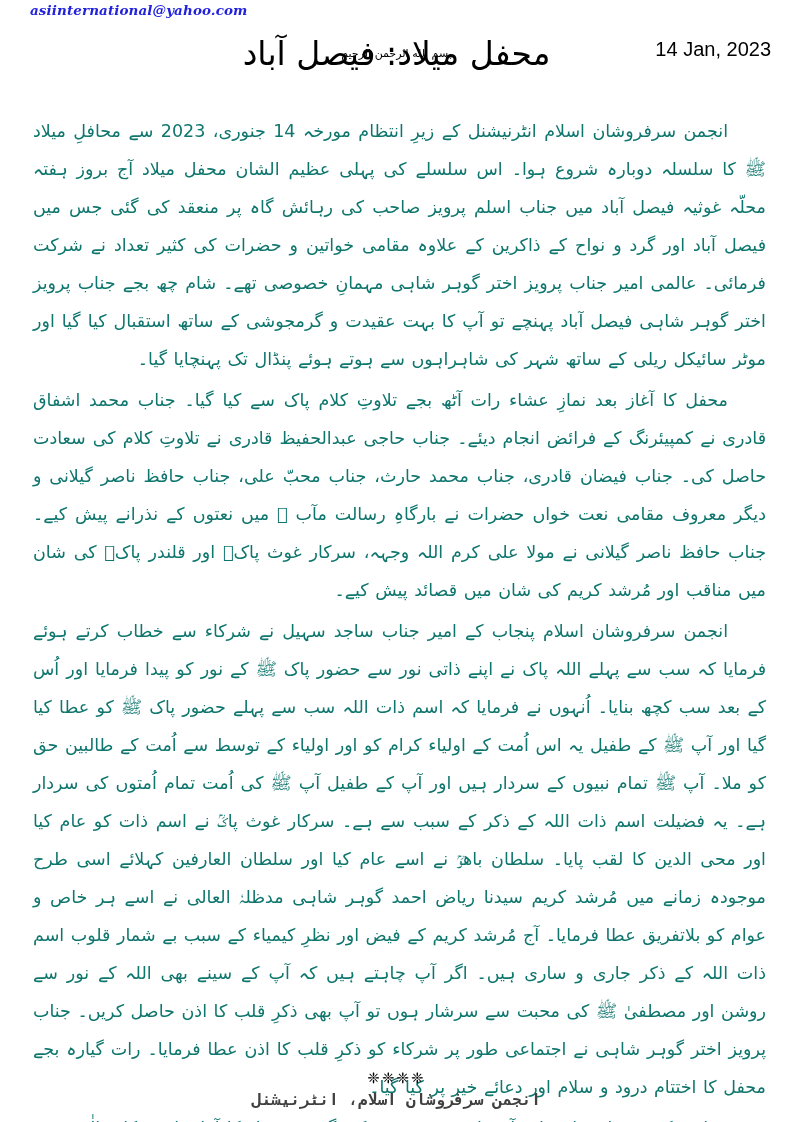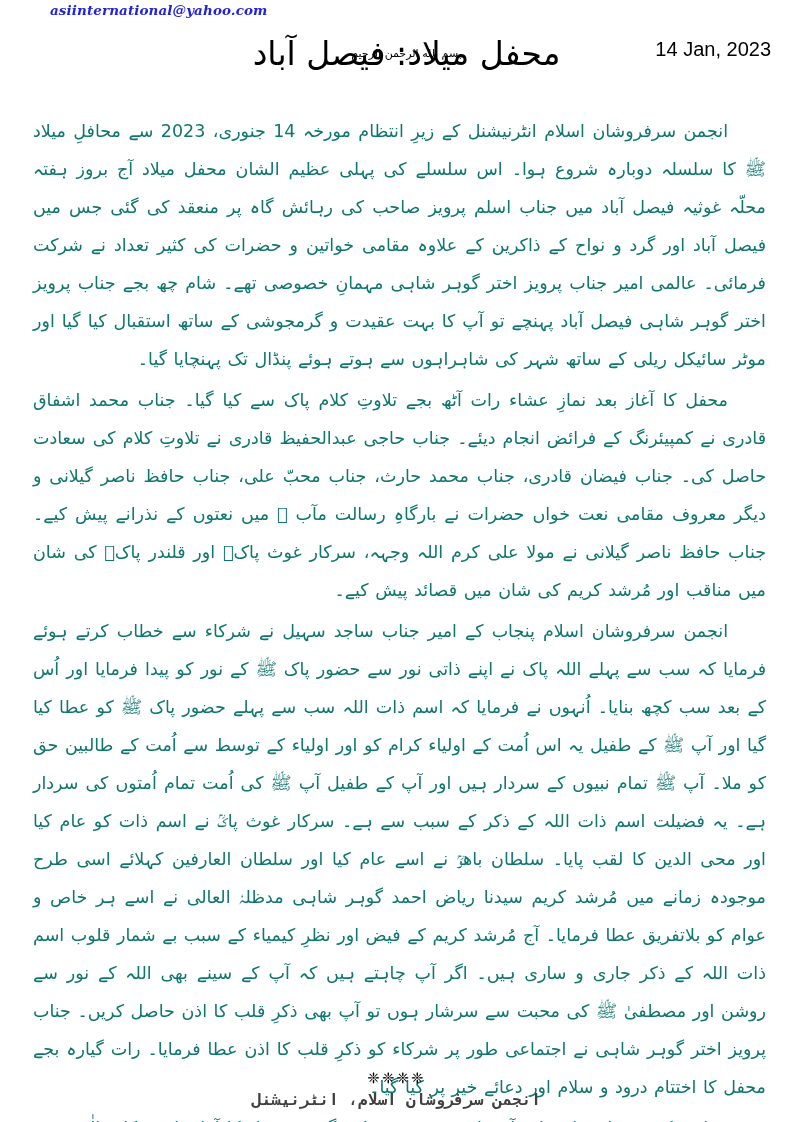--- a/index.html
+++ b/index.html
@@ -15,21 +15,20 @@
     overflow: hidden;
     font-family: "DejaVu Sans", sans-serif;
     color: #000000;
   }
 
   .page {
     position: relative;
     width: 793px;
     height: 1122px;
     box-sizing: border-box;
-    padding-left: 20px;
   }
 
   
   .header {
     position: relative;
     height: 108px;
   }
 
   .hdr-email {
     position: absolute;

